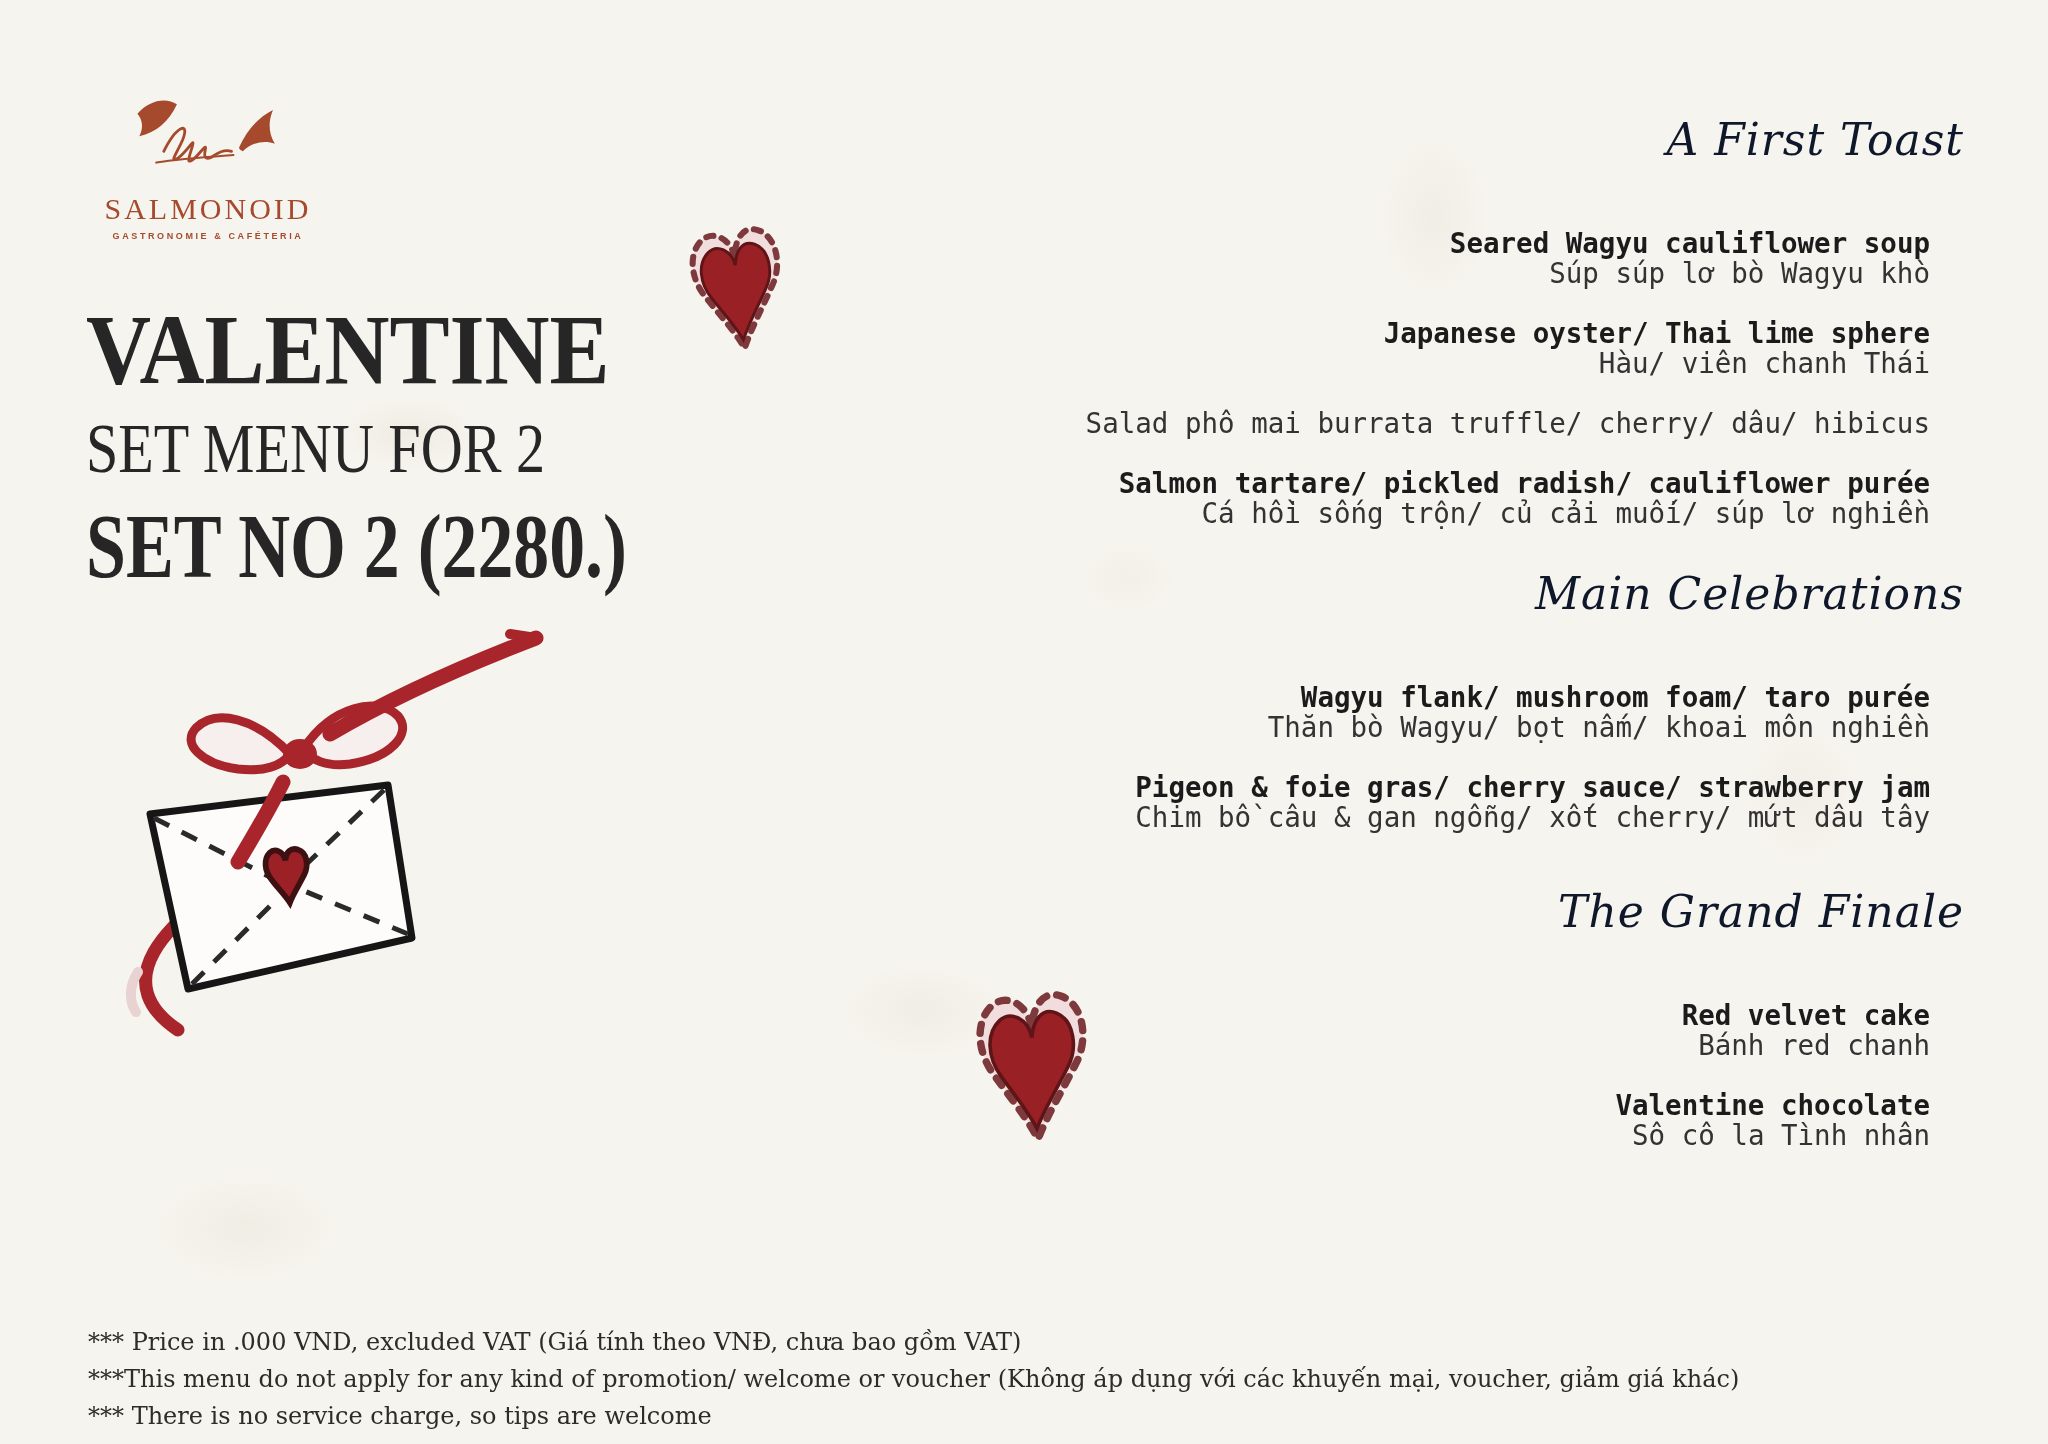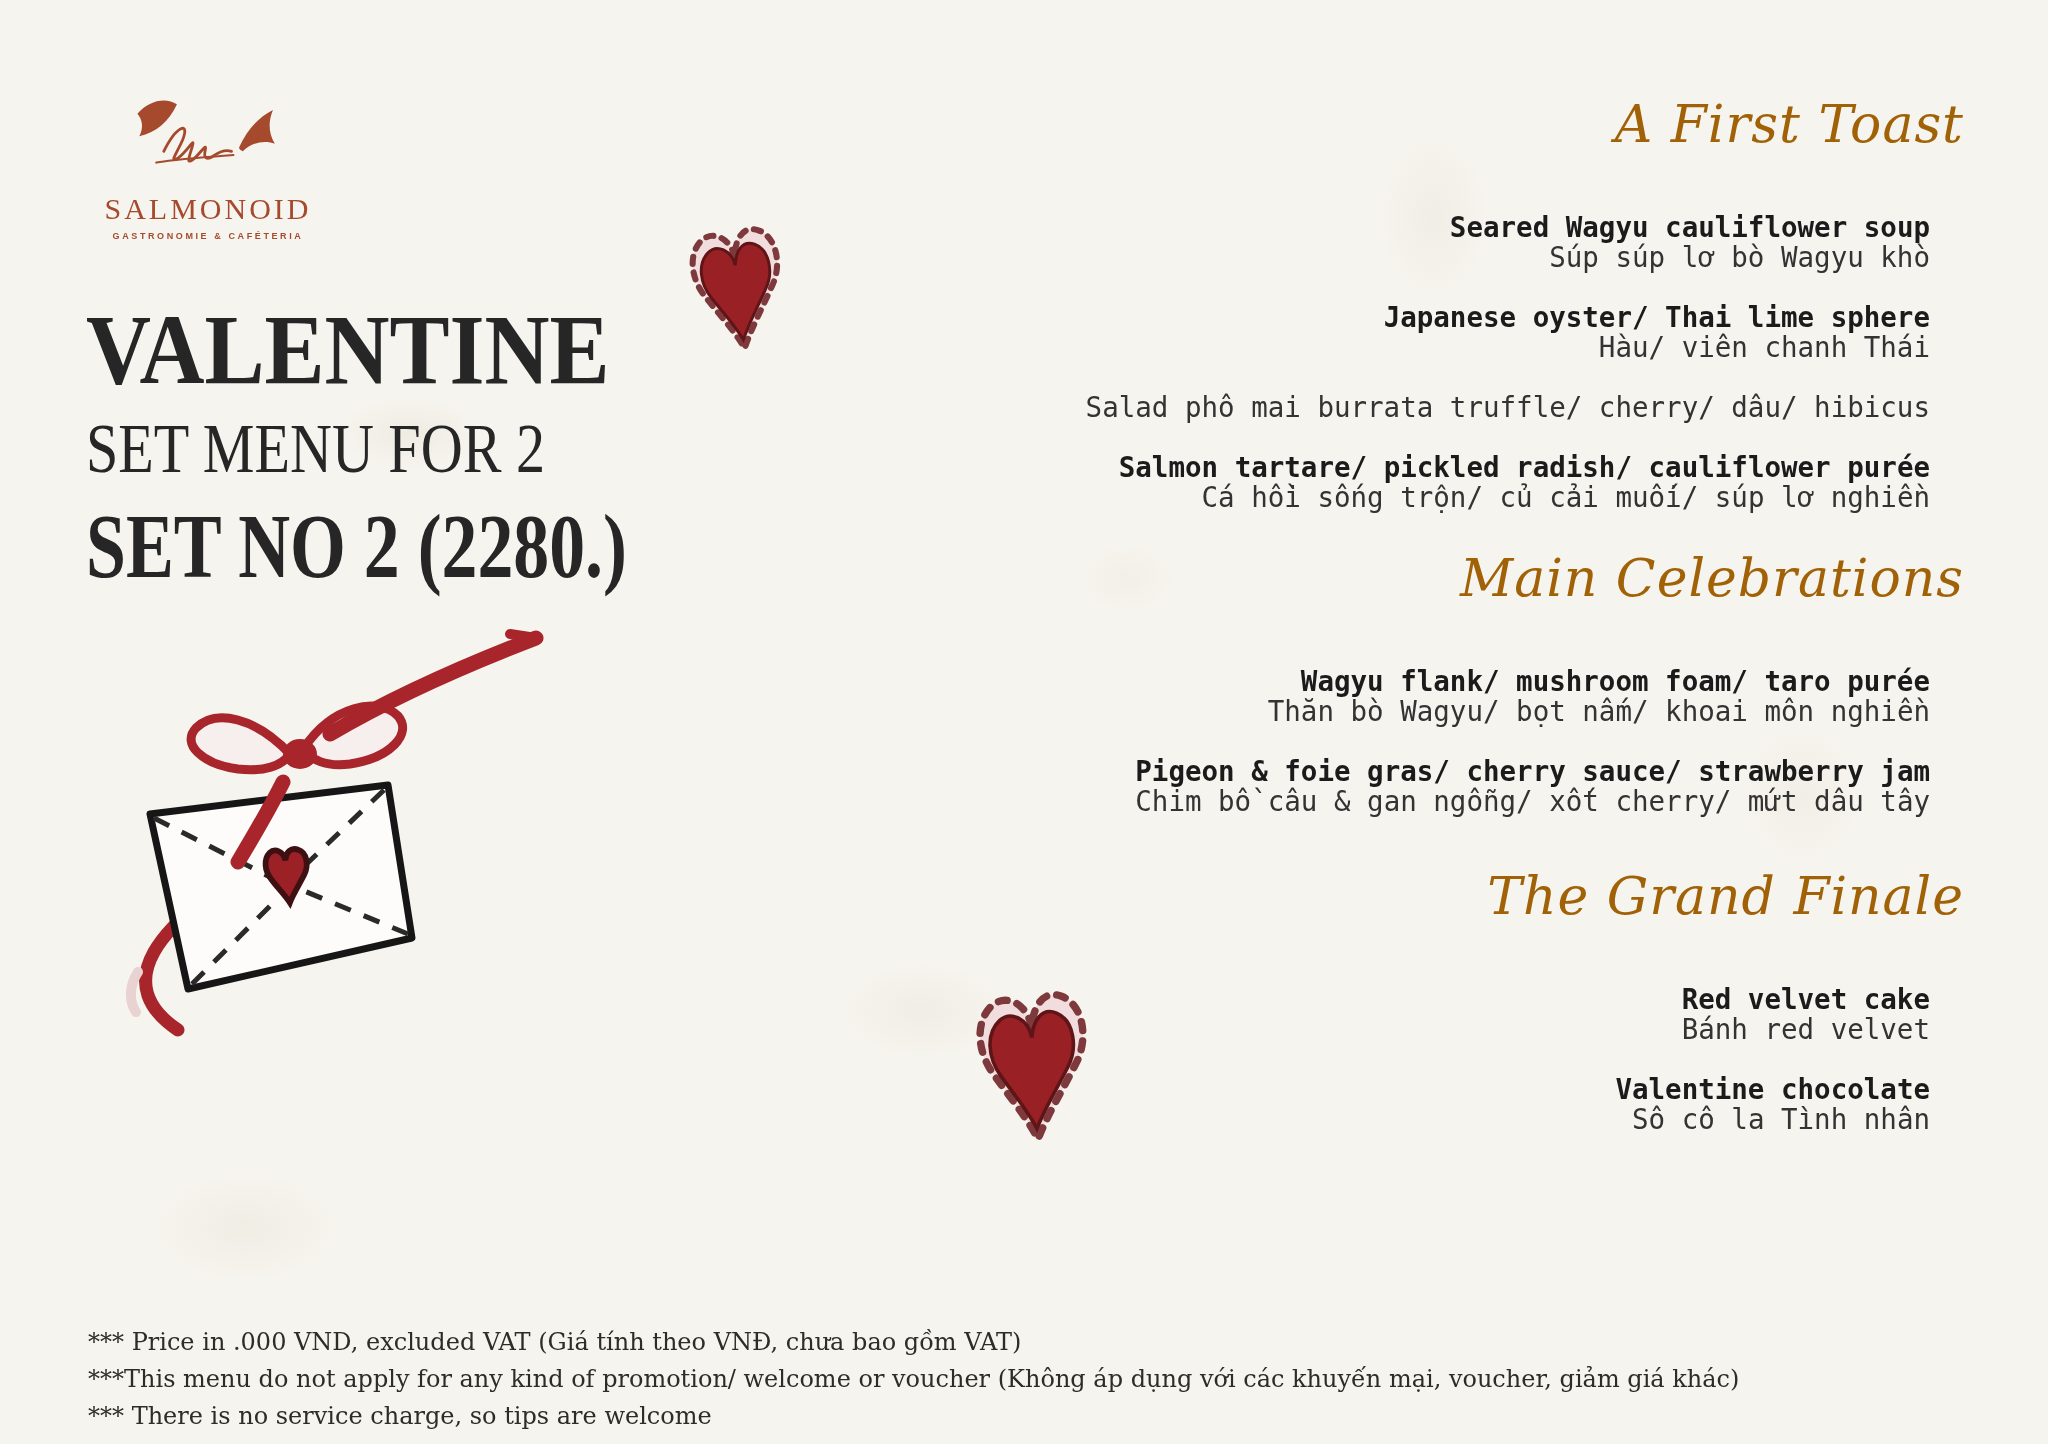--- a/index.html
+++ b/index.html
@@ -32,22 +32,22 @@
              transform:scaleX(.90);transform-origin:left top;white-space:nowrap;}
   .title .l2{font-size:70px;font-weight:400;line-height:1;margin-top:14px;
              transform:scaleX(.83);transform-origin:left top;white-space:nowrap;}
   .title .l3{font-size:92px;font-weight:700;line-height:1;margin-top:16px;
              transform:scaleX(.78);transform-origin:left top;white-space:nowrap;}
 
   
   .menu{position:absolute;top:88px;right:118px;width:1100px;text-align:right;}
   .sec-heading{
     font-family:"DejaVu Serif", serif;font-style:italic;font-weight:400;
-    font-size:52px;line-height:72px;color:#a16207;letter-spacing:1px;
-    margin:0 -34px 52px 0;white-space:nowrap;
+    font-size:44px;line-height:72px;color:#0f172a;letter-spacing:1px;
+    margin:16px -34px 52px 0;white-space:nowrap;
   }
   .sec-heading.h-main{margin-top:30px;}
   .sec-heading.h-finale{margin-top:44px;}
   .item{margin:0 0 30px 0;text-align:right;}
   .item .nm{
     font-family:"DejaVu Sans Mono", monospace;font-weight:700;
     font-size:27.5px;line-height:30px;color:#1b1b1b;white-space:nowrap;
   }
   .item .vi{
     font-family:"DejaVu Sans Mono", monospace;font-weight:400;
@@ -156,21 +156,21 @@
   </div>
   <div class="item">
     <div class="nm">Pigeon &amp; foie gras/ cherry sauce/ strawberry jam</div>
     <div class="vi">Chim bồ câu &amp; gan ngỗng/ xốt cherry/ mứt dâu tây</div>
   </div>
 
   <div class="sec-heading h-finale">The Grand Finale</div>
 
   <div class="item">
     <div class="nm">Red velvet cake</div>
-    <div class="vi">Bánh red velvet</div>
+    <div class="vi">Bánh red chanh</div>
   </div>
   <div class="item">
     <div class="nm">Valentine chocolate</div>
     <div class="vi">Sô cô la Tình nhân</div>
   </div>
 
 </div>
 
 <div class="notes">
   <div>*** Price in .000 VND, excluded VAT  (Giá tính theo VNĐ, chưa bao gồm VAT)</div>

